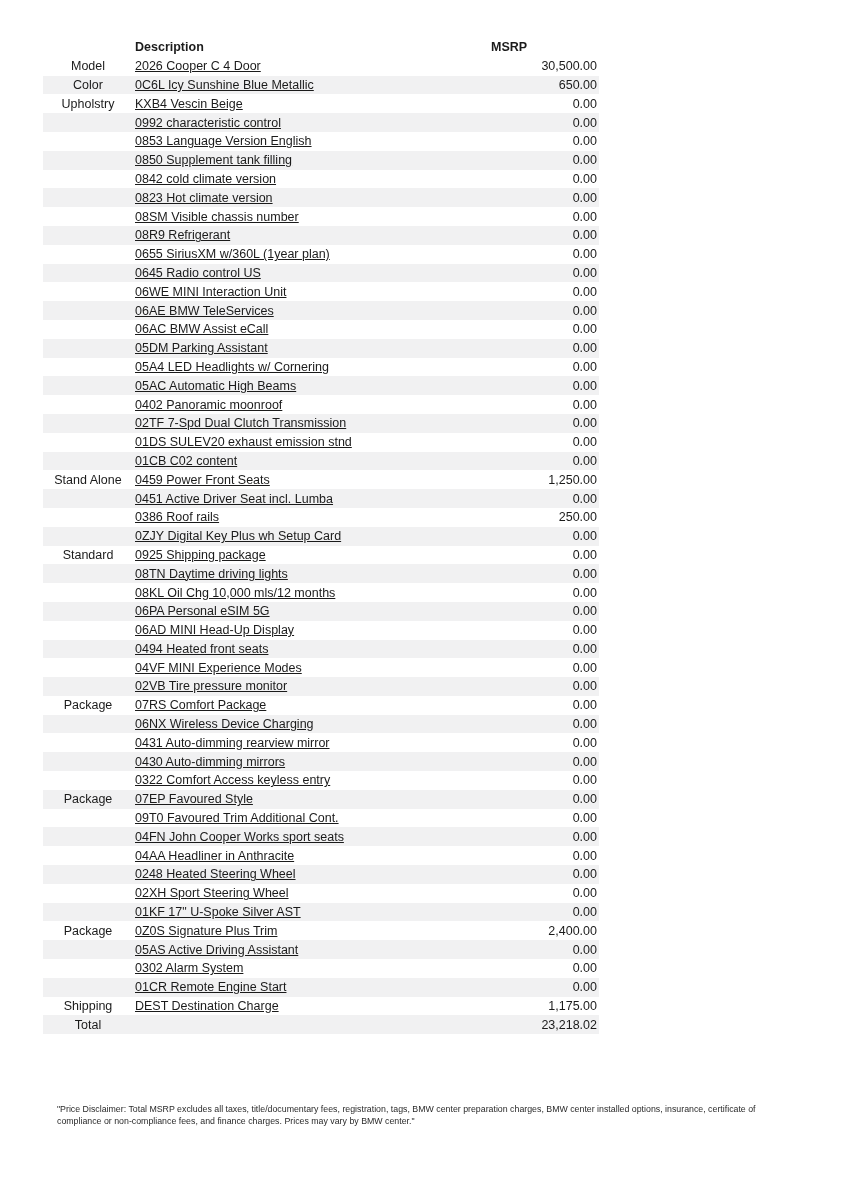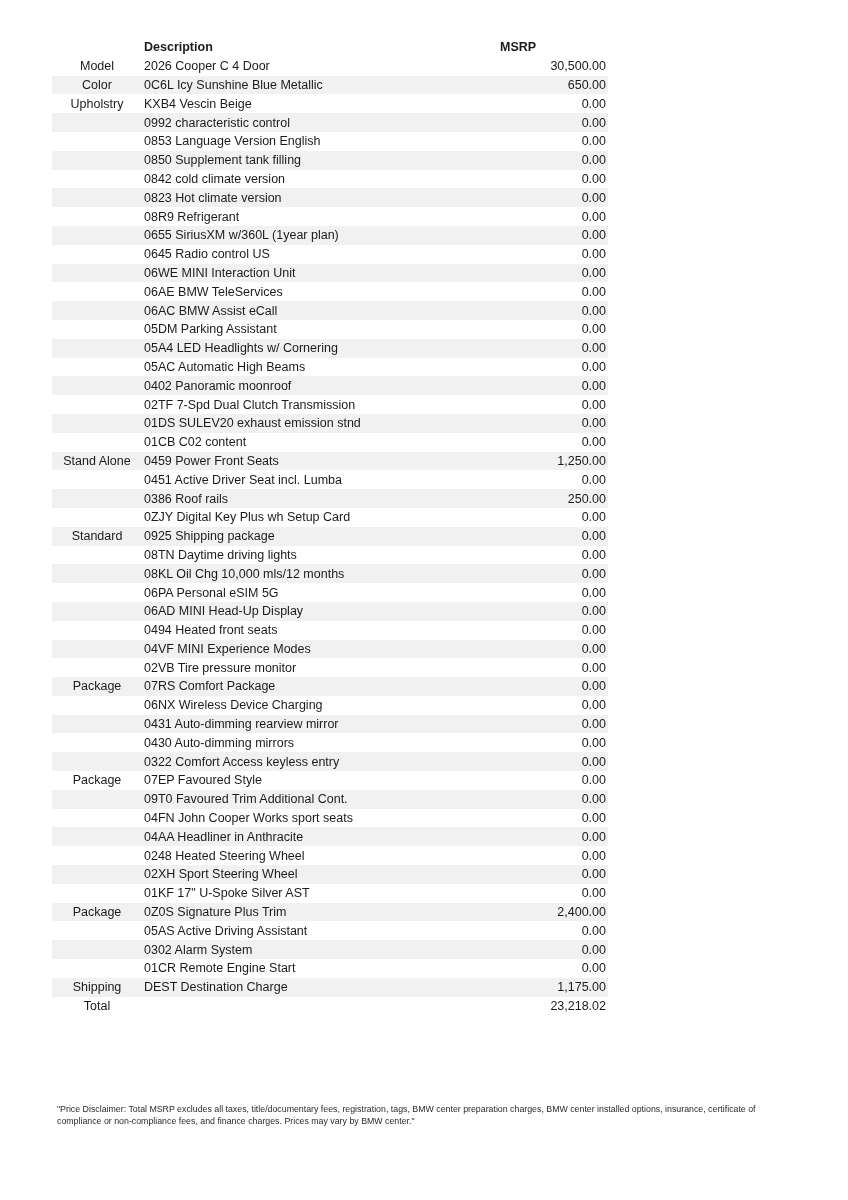--- a/index.html
+++ b/index.html
@@ -12,21 +12,21 @@
     overflow: hidden;
   }
   .page {
     position: relative;
     width: 848px;
     height: 1200px;
     background: #ffffff;
   }
   .sheet {
     position: absolute;
-    left: 52px;
+    left: 43px;
     top: 38px;
     width: 556px;
   }
   table.pricing {
     width: 100%;
     border-collapse: collapse;
     table-layout: fixed;
     font-size: 12.5px;
   }
   table.pricing th, table.pricing td {
@@ -36,21 +36,21 @@
     white-space: nowrap;
     overflow: hidden;
   }
   col.c-cat  { width: 90px; }
   col.c-desc { width: 356px; }
   col.c-msrp { width: 110px; }
   thead th { font-weight: bold; }
   th.h-desc { text-align: left; }
   th.h-msrp { text-align: left; }
   td.cat  { text-align: center; }
-  td.desc { text-align: left; }
+  td.desc { text-align: left; text-decoration: underline; }
   td.msrp { text-align: right; }
   tbody tr:nth-child(even) { background: #f1f1f2; }
   .disclaimer {
     position: absolute;
     left: 57px;
     top: 1104px;
     width: 736px;
     font-size: 8.8px;
     line-height: 1.35;
     color: #2a2a2a;
@@ -110,20 +110,25 @@
             <td class="desc">0842 cold climate version</td>
             <td class="msrp">0.00</td>
           </tr>
           <tr>
             <td class="cat"></td>
             <td class="desc">0823 Hot climate version</td>
             <td class="msrp">0.00</td>
           </tr>
           <tr>
             <td class="cat"></td>
+            <td class="desc">08SM Visible chassis number</td>
+            <td class="msrp">0.00</td>
+          </tr>
+          <tr>
+            <td class="cat"></td>
             <td class="desc">08R9 Refrigerant</td>
             <td class="msrp">0.00</td>
           </tr>
           <tr>
             <td class="cat"></td>
             <td class="desc">0655 SiriusXM w/360L (1year plan)</td>
             <td class="msrp">0.00</td>
           </tr>
           <tr>
             <td class="cat"></td>

